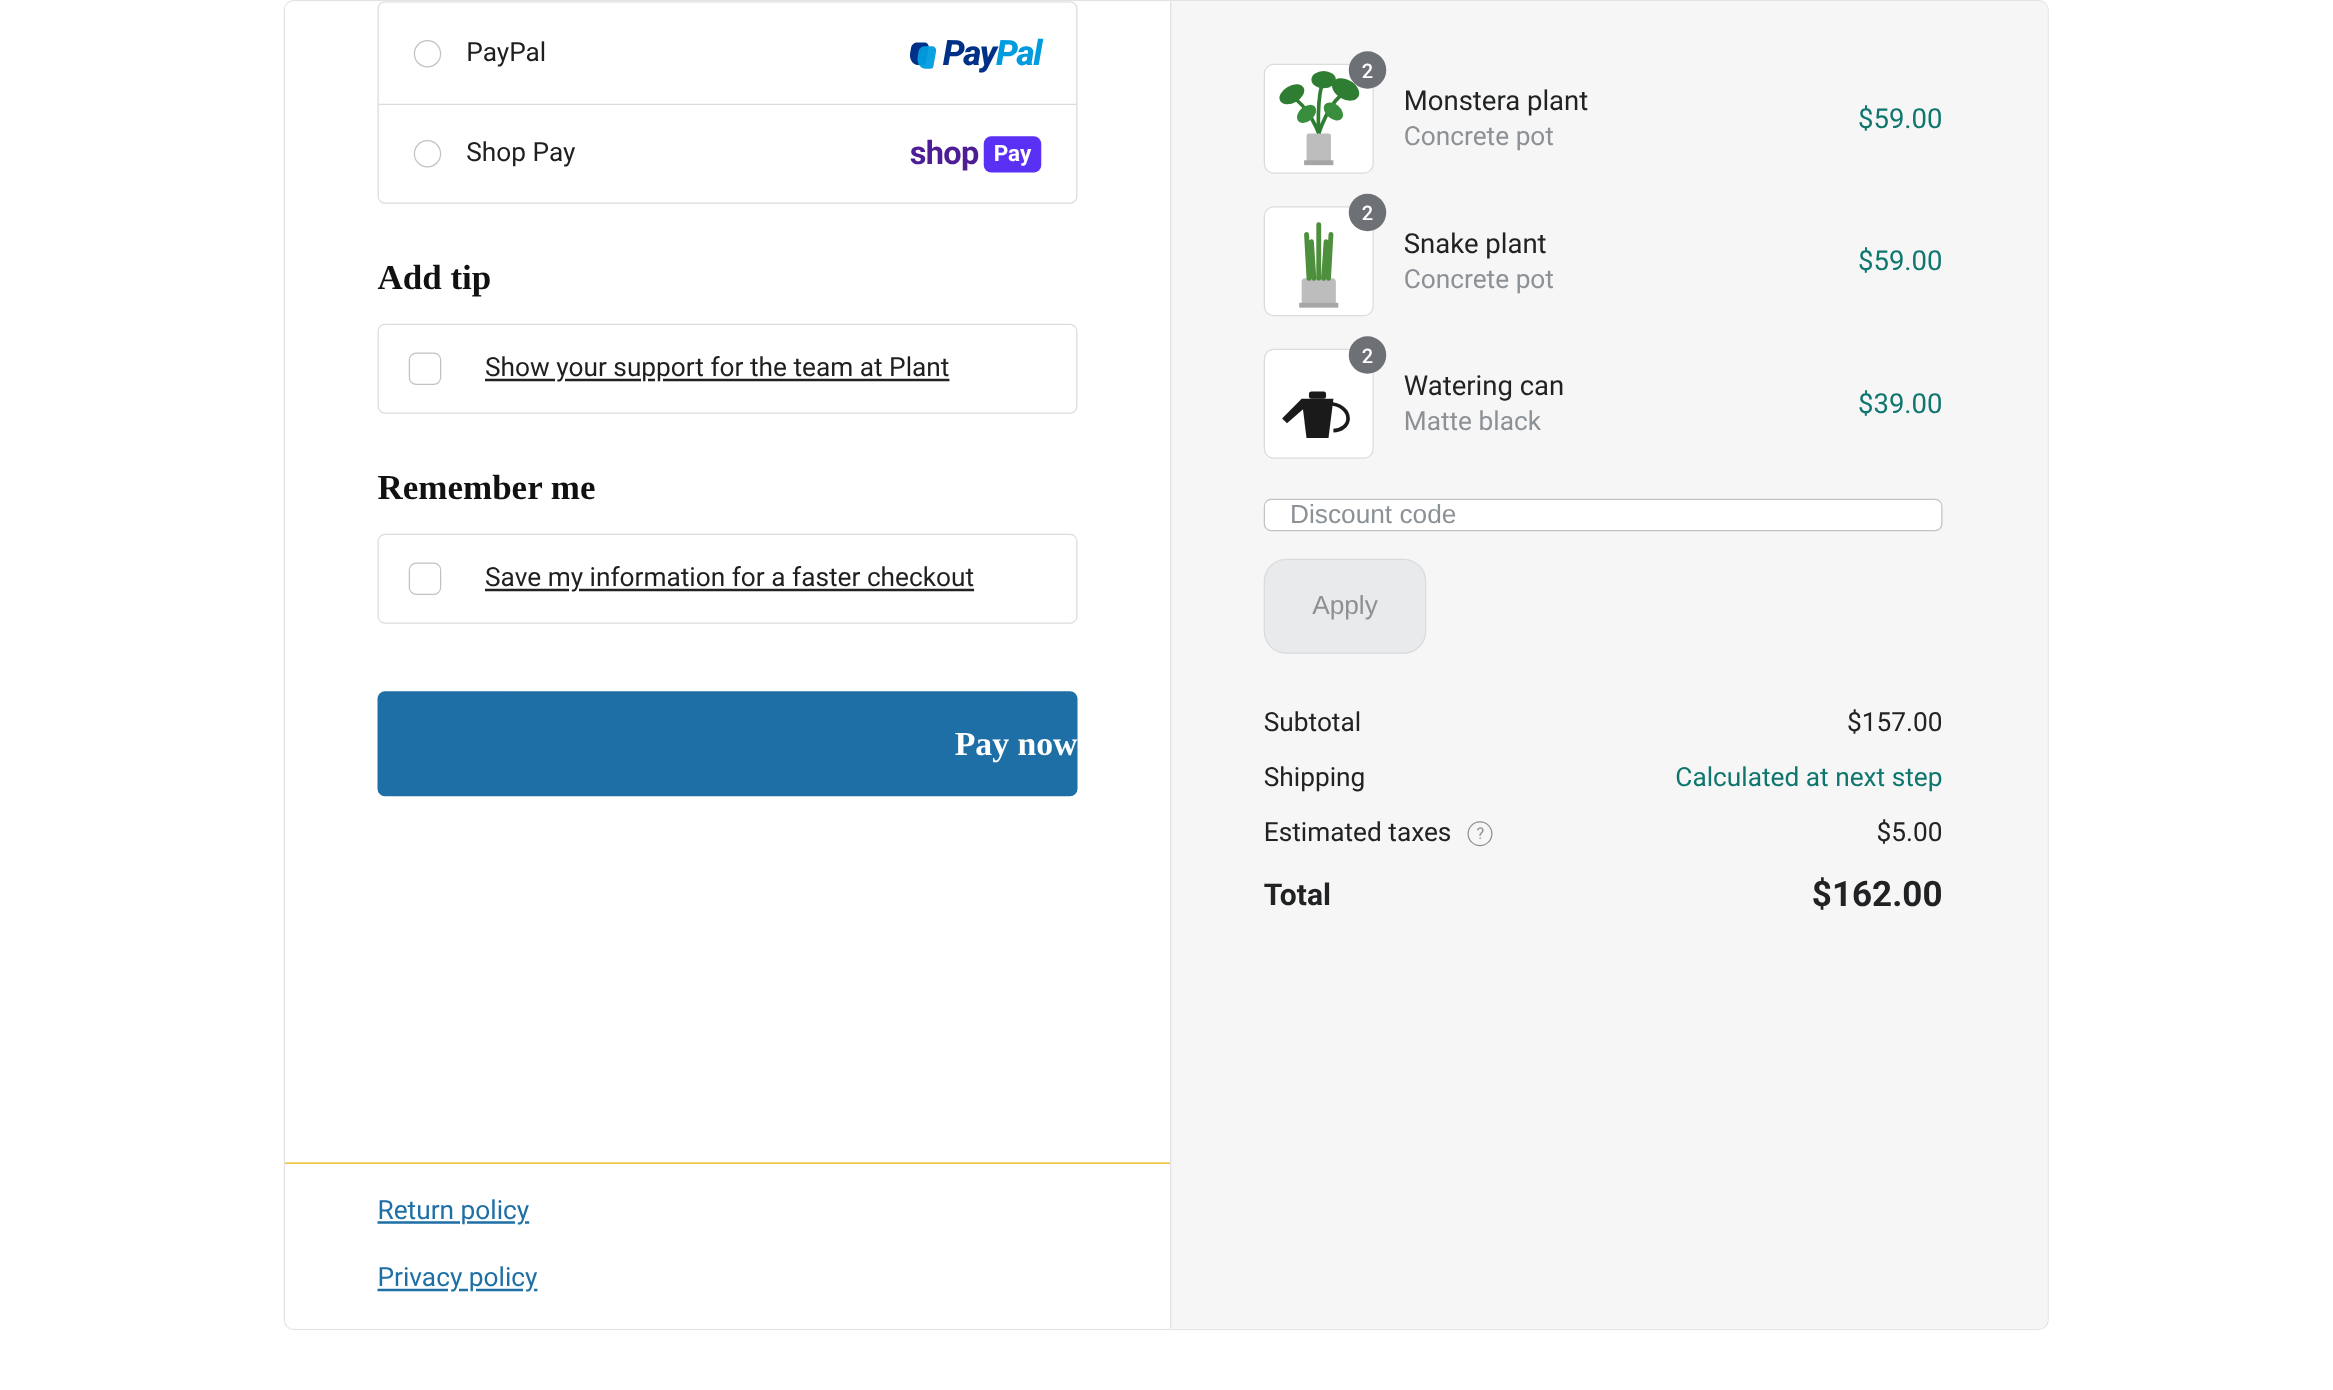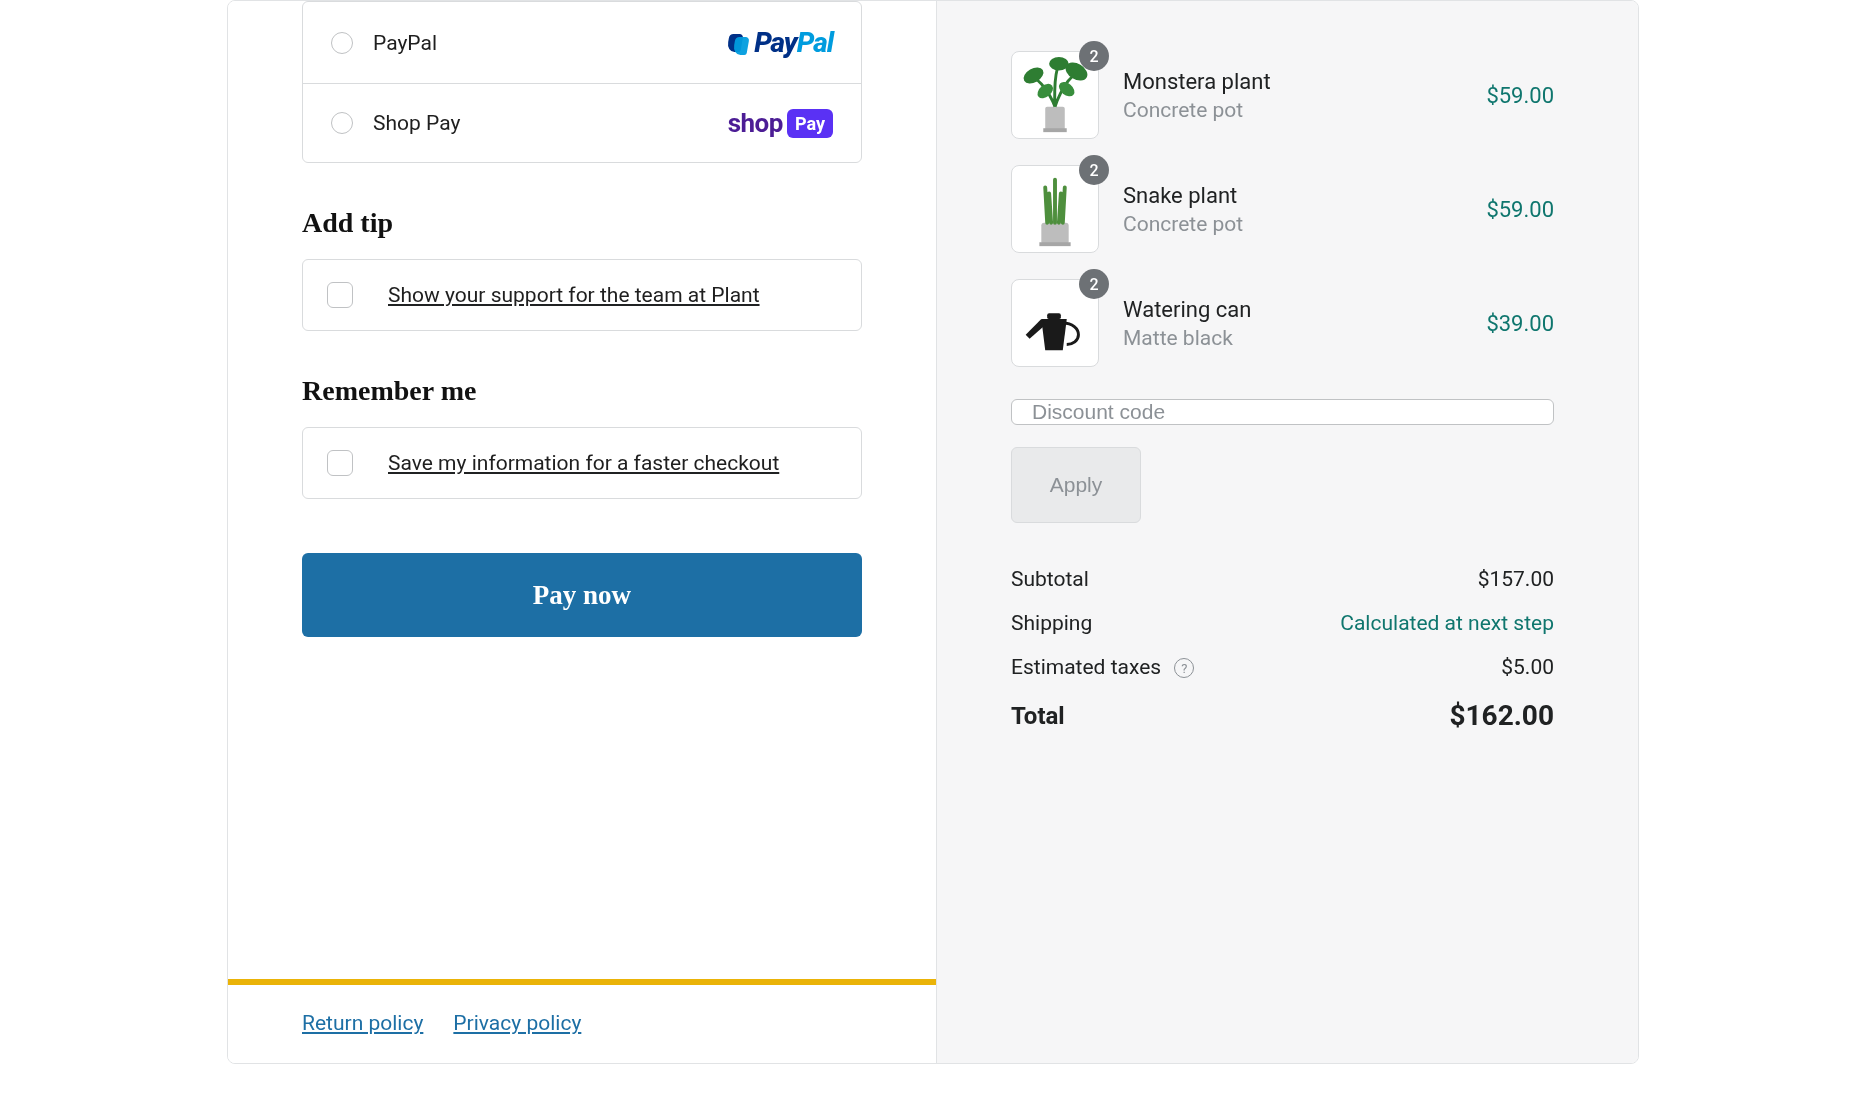--- a/index.html
+++ b/index.html
@@ -115,27 +115,29 @@
     width:560px;
     height:84px;
     background:#1d6fa5;
     color:#fff;
     border:none;
     border-radius:6px;
     font-family: Georgia, "Times New Roman", serif;
     font-size:27px;
     font-weight:600;
     cursor:pointer;
+    text-align:right;
   }
 
   .footer {
-    border-top:6px solid #eab308;
+    border-top:1px solid #eab308;
     padding:26px 74px 28px;
     display:flex;
     gap:30px;
+    flex-direction:column;
   }
   .footer a {
     color:#1d6fa5;
     font-size:21px;
     text-decoration:underline;
     cursor:pointer;
   }
 
   
   .cart-item {
@@ -173,21 +175,21 @@
   .discount-input {
     flex:1; height:76px;
     border:1px solid #c0c2c4; border-radius:6px;
     background:#fff;
     padding:0 20px; font-size:21px;
     color:#202223;
   }
   .discount-input::placeholder { color:#8c9196; }
   .apply-btn {
     width:130px; height:76px;
-    border:1px solid #d9dbdd; border-radius:6px;
+    border:1px solid #d9dbdd; border-radius:18px;
     background:#e9eaeb; color:#8c9196;
     font-size:21px; font-weight:500;
     cursor:pointer;
   }
 
   .summary-row {
     display:flex; justify-content:space-between; align-items:center;
     margin-bottom:20px;
     font-size:21px;
   }

